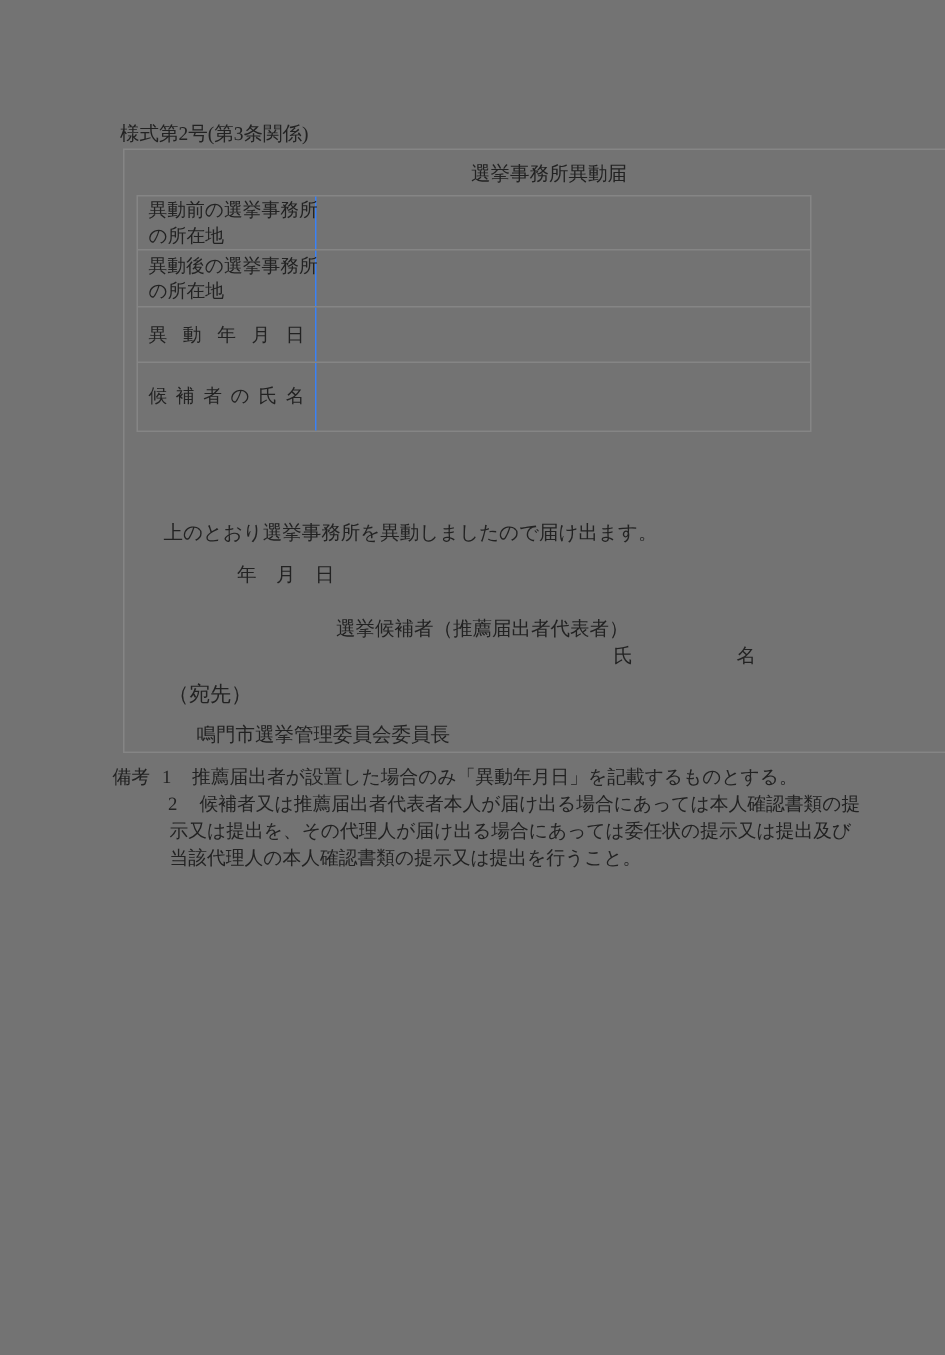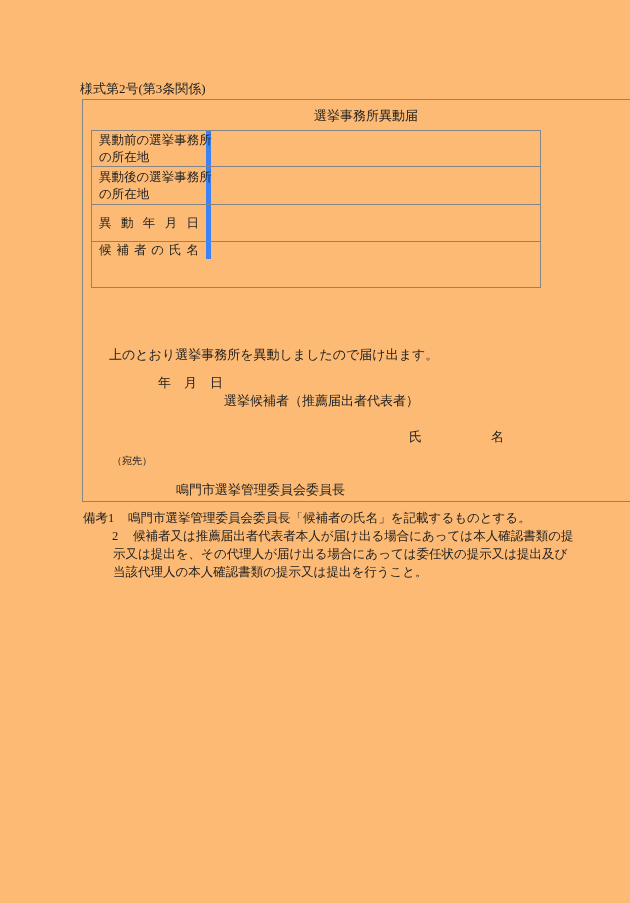--- a/index.html
+++ b/index.html
@@ -1,21 +1,21 @@
 <!DOCTYPE html>
 <html lang="ja"><head>
 <meta charset="utf-8">
 <style>
   * { margin: 0; padding: 0; box-sizing: border-box; }
   html, body { background: #ffffff; }
   .page {
     position: relative;
     width: 630px;
     height: 903px;
-    background: #fdba74;
+    background: #737373;
     overflow: hidden;
     font-family: "Liberation Serif", "DejaVu Serif", serif;
     color: #222222;
   }
   .form-no {
     position: absolute;
     left: 80px;
     top: 80px;
     font-size: 13px;
     white-space: nowrap;
@@ -41,69 +41,69 @@
     position: absolute;
     left: 8px;
     top: 30px;
     width: 450px;
     border: 1px solid #858585;
   }
   .trow {
     display: flex;
     border-bottom: 1px solid #858585;
   }
-  .trow:last-child { border-bottom: none; flex-direction: column; }
+  .trow:last-child { border-bottom: none; }
   .r1 { height: 36px; }
   .r2 { height: 38px; }
   .r3 { height: 37px; }
   .r4 { height: 37px; }
   .r5 { height: 45px; }
   .tcell {
     display: flex;
     flex-direction: column;
     justify-content: center;
   }
   .tcell.label {
     width: 119px;
-    border-right: 5px solid #3b82f6;
+    border-right: 1px solid #3b82f6;
     padding: 0 7px;
     font-size: 12.5px;
     line-height: 17px;
   }
   .tcell.value {
     flex: 1;
     padding: 0 6px;
     font-size: 12.5px;
   }
   .tline { white-space: nowrap; }
   .tline.just {
     text-align: justify;
     text-align-last: justify;
     text-justify: inter-character;
     font-family: Liberation Serif, serif;
   }
   .decl  { position: absolute; left: 26px;  top: 246px; font-size: 13px; white-space: nowrap; }
   .dateline { position: absolute; left: 75px; top: 274px; font-size: 13px; white-space: nowrap; }
-  .signer { position: absolute; left: 141px; top: 292px; font-size: 13px; white-space: nowrap; }
+  .signer { position: absolute; left: 141px; top: 310px; font-size: 13px; white-space: nowrap; }
   .nameline {
     position: absolute; left: 326px; top: 328px;
     display: flex; gap: 69px;
     font-size: 13px; white-space: nowrap;
   }
-  .addr-to { position: absolute; left: 29px; top: 354px; font-size: 10px; white-space: nowrap; }
-  .addr-name { position: absolute; left: 48px; top: 381px; font-size: 13px; white-space: nowrap; margin-left: 45px; }
+  .addr-to { position: absolute; left: 29px; top: 354px; font-size: 14px; white-space: nowrap; }
+  .addr-name { position: absolute; left: 48px; top: 381px; font-size: 13px; white-space: nowrap; }
   .notes {
     position: absolute;
     left: 75px;
     top: 509px;
     display: flex;
     font-size: 12.5px;
     line-height: 18px;
   }
-  .notes-label { width: 33px; white-space: nowrap; text-align: right; }
+  .notes-label { width: 33px; white-space: nowrap; }
   .notes-items { display: flex; flex-direction: column; }
   .note-item1 { display: flex; white-space: nowrap; }
   .note-item1 .note-num { display: inline-block; width: 20px; }
   .note-item2 { margin-left: 4px; }
   .note-item2 .note-num { display: inline-block; width: 21px; }
   .note-line { white-space: nowrap; }
   .note-line.cont { margin-left: 1px; font-family: Liberation Serif, serif; }
 </style>
 </head>
 <body>
@@ -167,21 +167,21 @@
     <div class="addr-name">鳴門市選挙管理委員会委員長</div>
 
   </div>
 
   <div class="notes">
     <div class="notes-label">備考</div>
     <div class="notes-items">
 
       <div class="note-item1">
         <span class="note-num">1</span>
-        <span class="note-line">鳴門市選挙管理委員会委員長「候補者の氏名」を記載するものとする。</span>
+        <span class="note-line">推薦届出者が設置した場合のみ「異動年月日」を記載するものとする。</span>
       </div>
 
       <div class="note-item2">
         <div class="note-line">
           <span class="note-num">2</span><span>候補者又は推薦届出者代表者本人が届け出る場合にあっては本人確認書類の提</span>
         </div>
         <div class="note-line cont">示又は提出を、その代理人が届け出る場合にあっては委任状の提示又は提出及び</div>
         <div class="note-line cont">当該代理人の本人確認書類の提示又は提出を行うこと。</div>
       </div>
 

